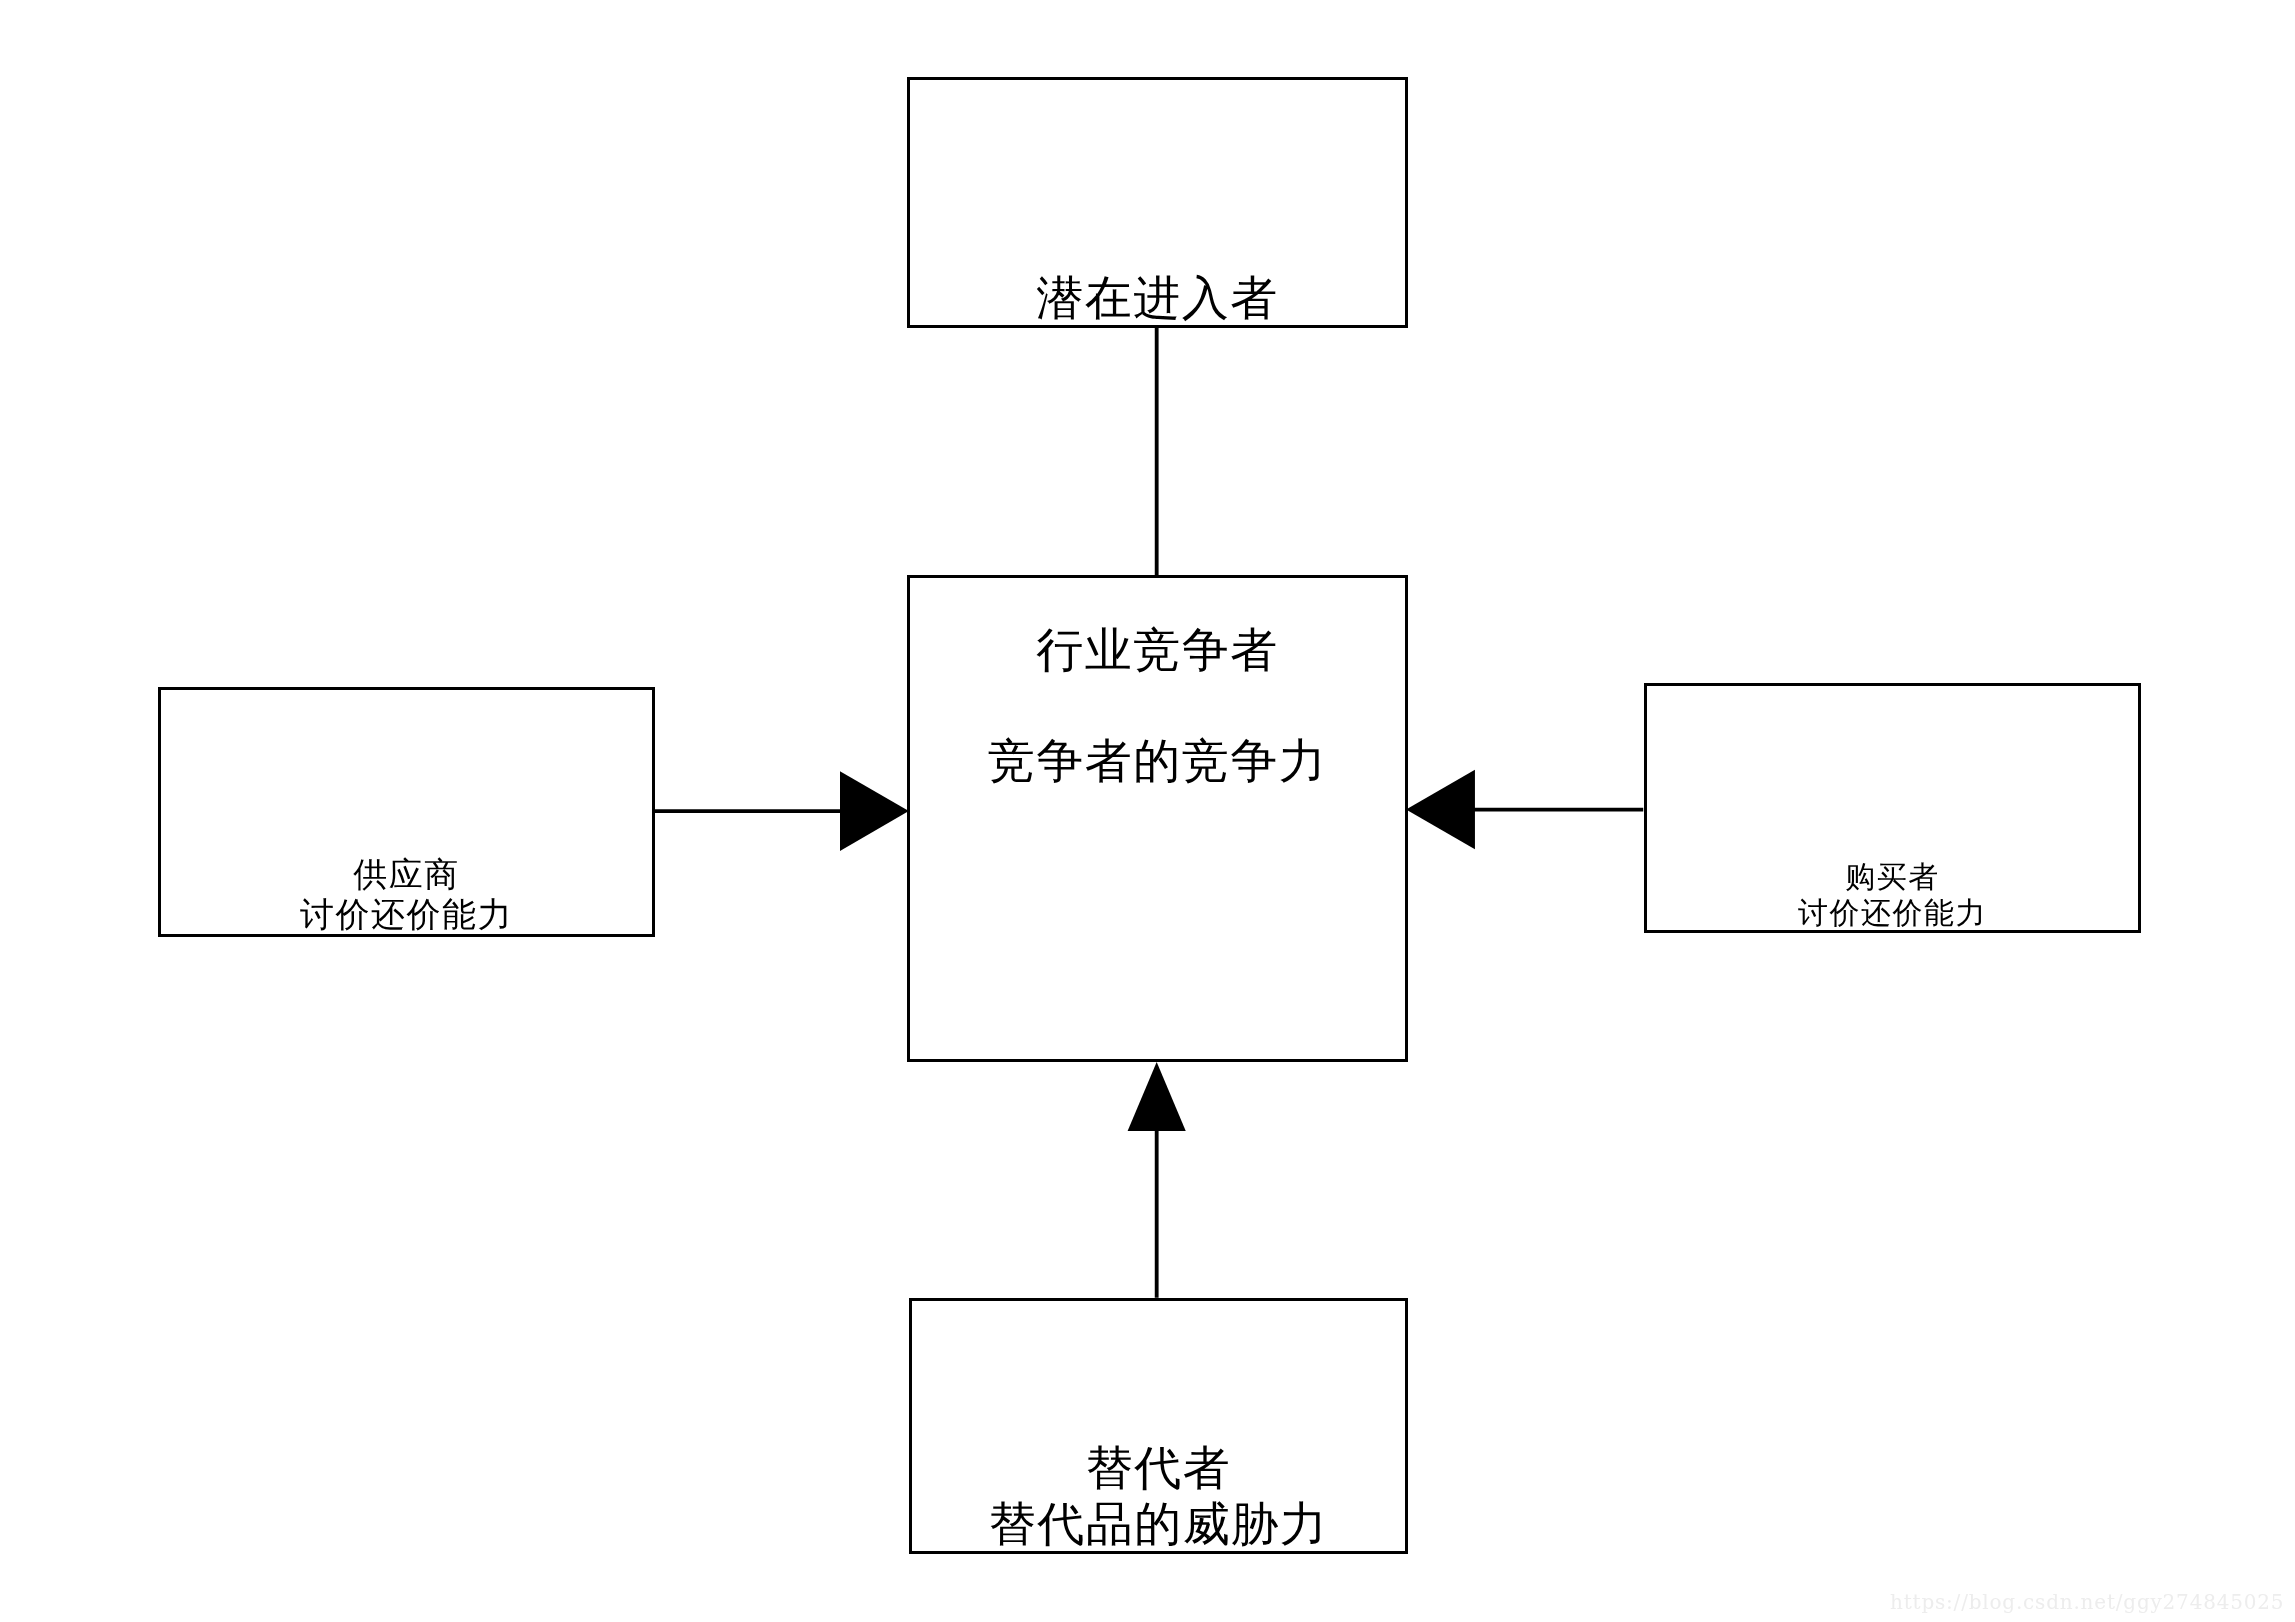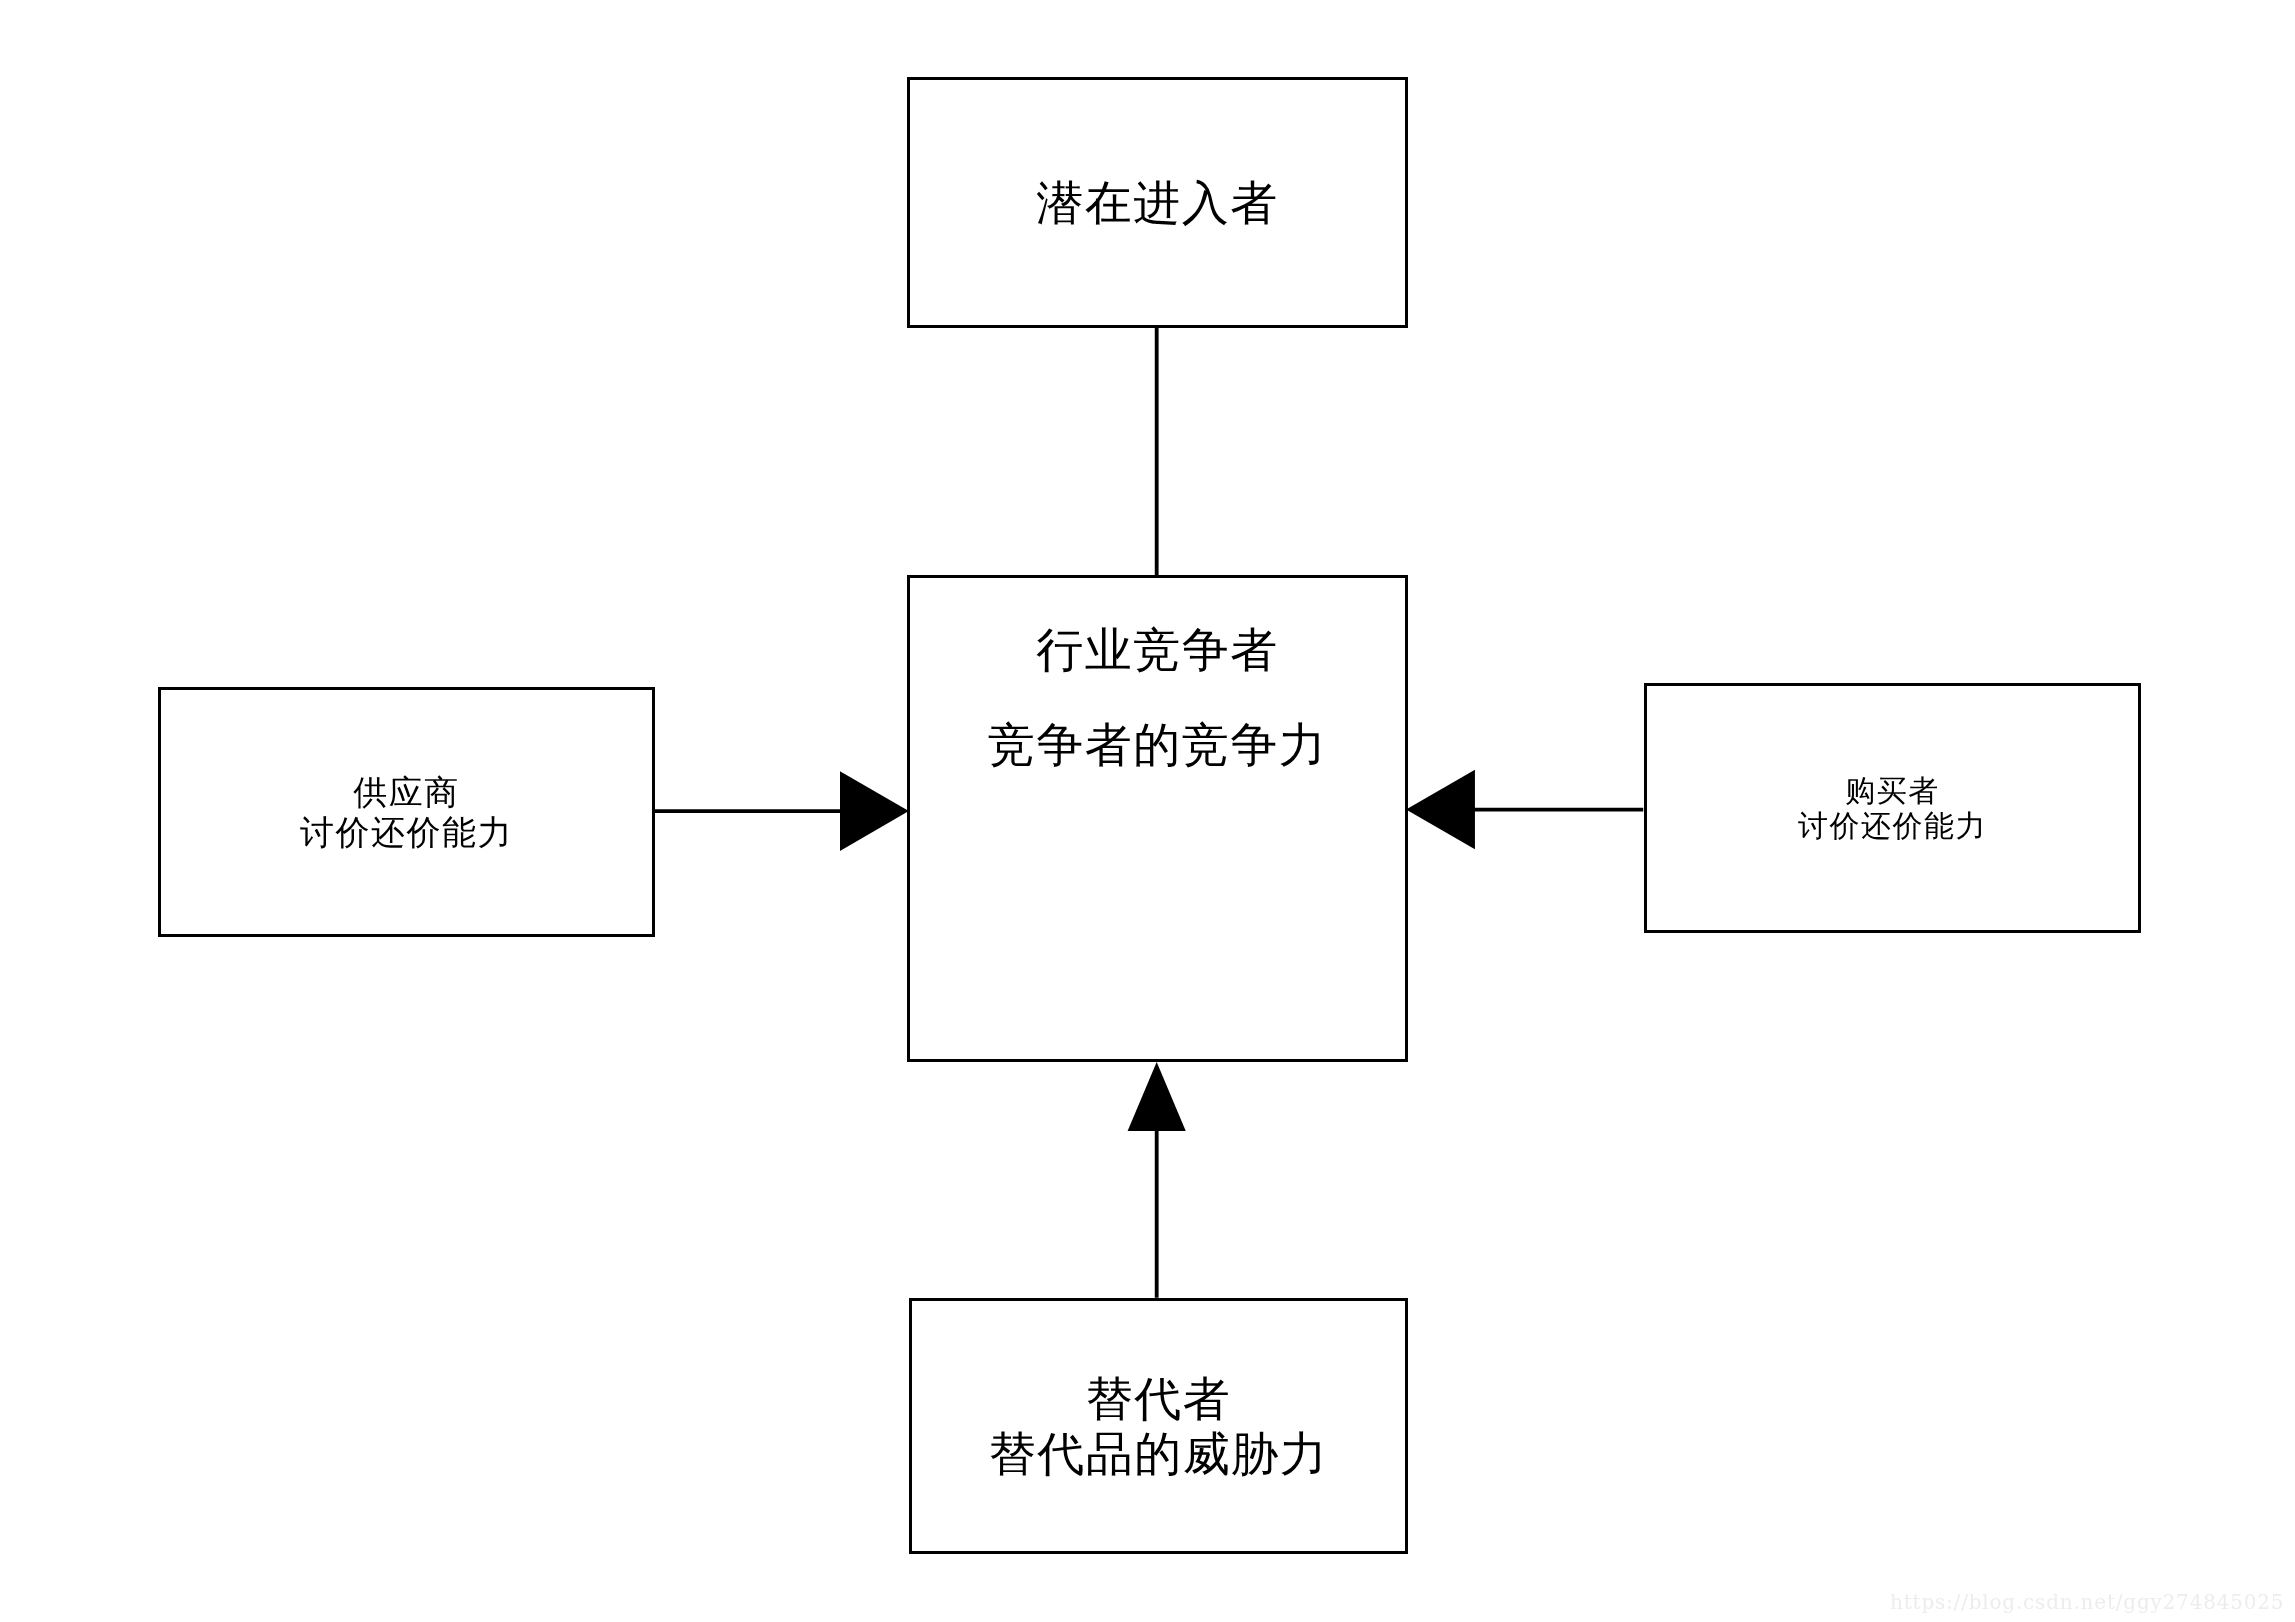--- a/index.html
+++ b/index.html
@@ -27,21 +27,21 @@
     display: block;
   }
   .force-box {
     position: absolute;
     box-sizing: border-box;
     background: #ffffff;
     border: 3.1px solid #000000;
     display: flex;
     flex-direction: column;
     align-items: center;
-    justify-content: center;
+    justify-content: flex-end;
     text-align: center;
     color: #000000;
   }
   .box-line {
     display: block;
     white-space: nowrap;
     line-height: 1.18;
     font-weight: 400;
     letter-spacing: 1.5px;
   }
@@ -67,21 +67,21 @@
   
   #box-rivalry {
     left: 907px;
     top: 575px;
     width: 501px;
     height: 487px;
     justify-content: flex-start;
     padding-top: 44px;
   }
   #box-rivalry .box-line { font-size: 47px; }
-  #box-rivalry .box-line.second { margin-top: 40px; }
+  #box-rivalry .box-line.second { margin-top: 56px; }
 
   
   #box-buyers {
     left: 1644px;
     top: 683px;
     width: 497px;
     height: 250px;
   }
   #box-buyers .box-line { font-size: 30px; font-family: Liberation Serif, serif; }
 

